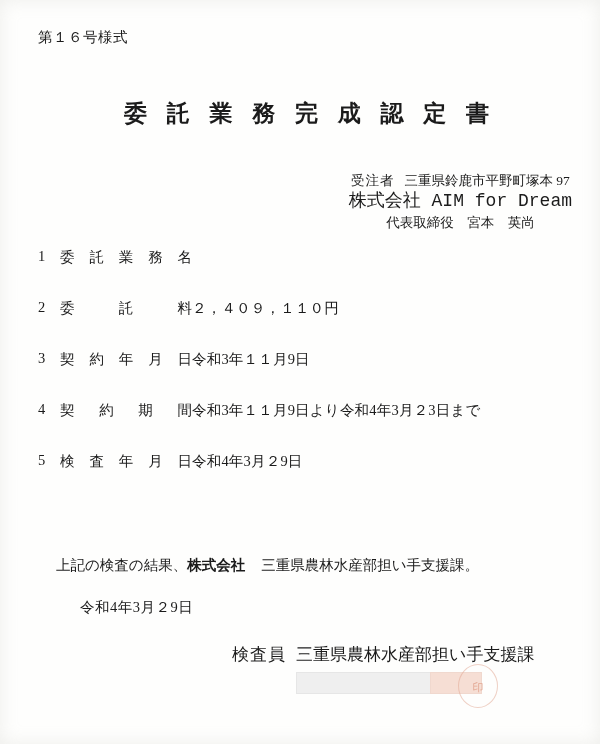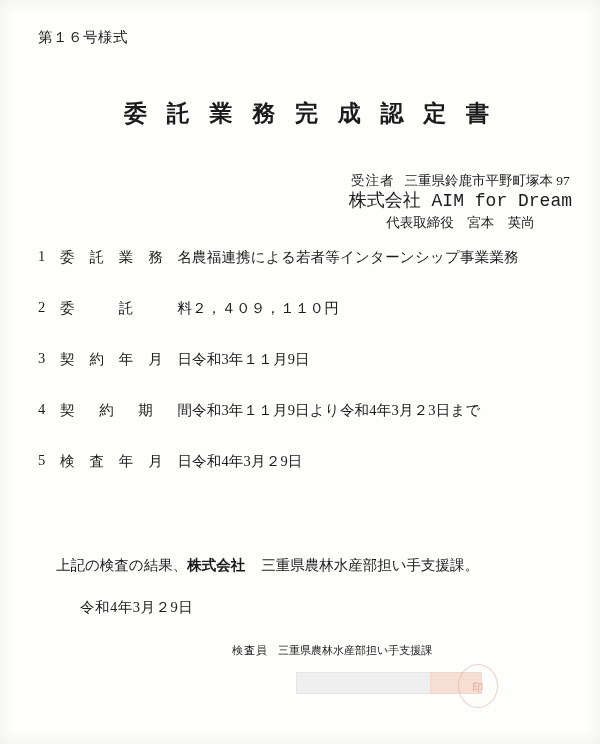--- a/index.html
+++ b/index.html
@@ -111,21 +111,21 @@
     top: 598px;
     font-size: 14.5px;
     letter-spacing: 0.5px;
     white-space: nowrap;
   }
 
   .inspector {
     position: absolute;
     left: 232px;
     top: 643px;
-    font-size: 11px;
+    font-size: 17px;
     white-space: nowrap;
   }
   .inspector .lbl { letter-spacing: 1px; margin-right: 10px; }
 
   
   .redaction {
     position: absolute;
     left: 296px;
     top: 672px;
     width: 168px;
@@ -178,21 +178,20 @@
 
     <div class="item">
       <div class="num">1</div>
       <div class="key">
         <span>委</span>
         <span>託</span>
         <span>業</span>
         <span>務</span>
         <span>名</span>
       </div>
-      <div class="val">農福連携による若者等インターンシップ事業業務</div>
     </div>
 
     <div class="item">
       <div class="num">2</div>
       <div class="key">
         <span>委</span>
         <span>託</span>
         <span>料</span>
       </div>
       <div class="val">２，４０９，１１０円</div>

